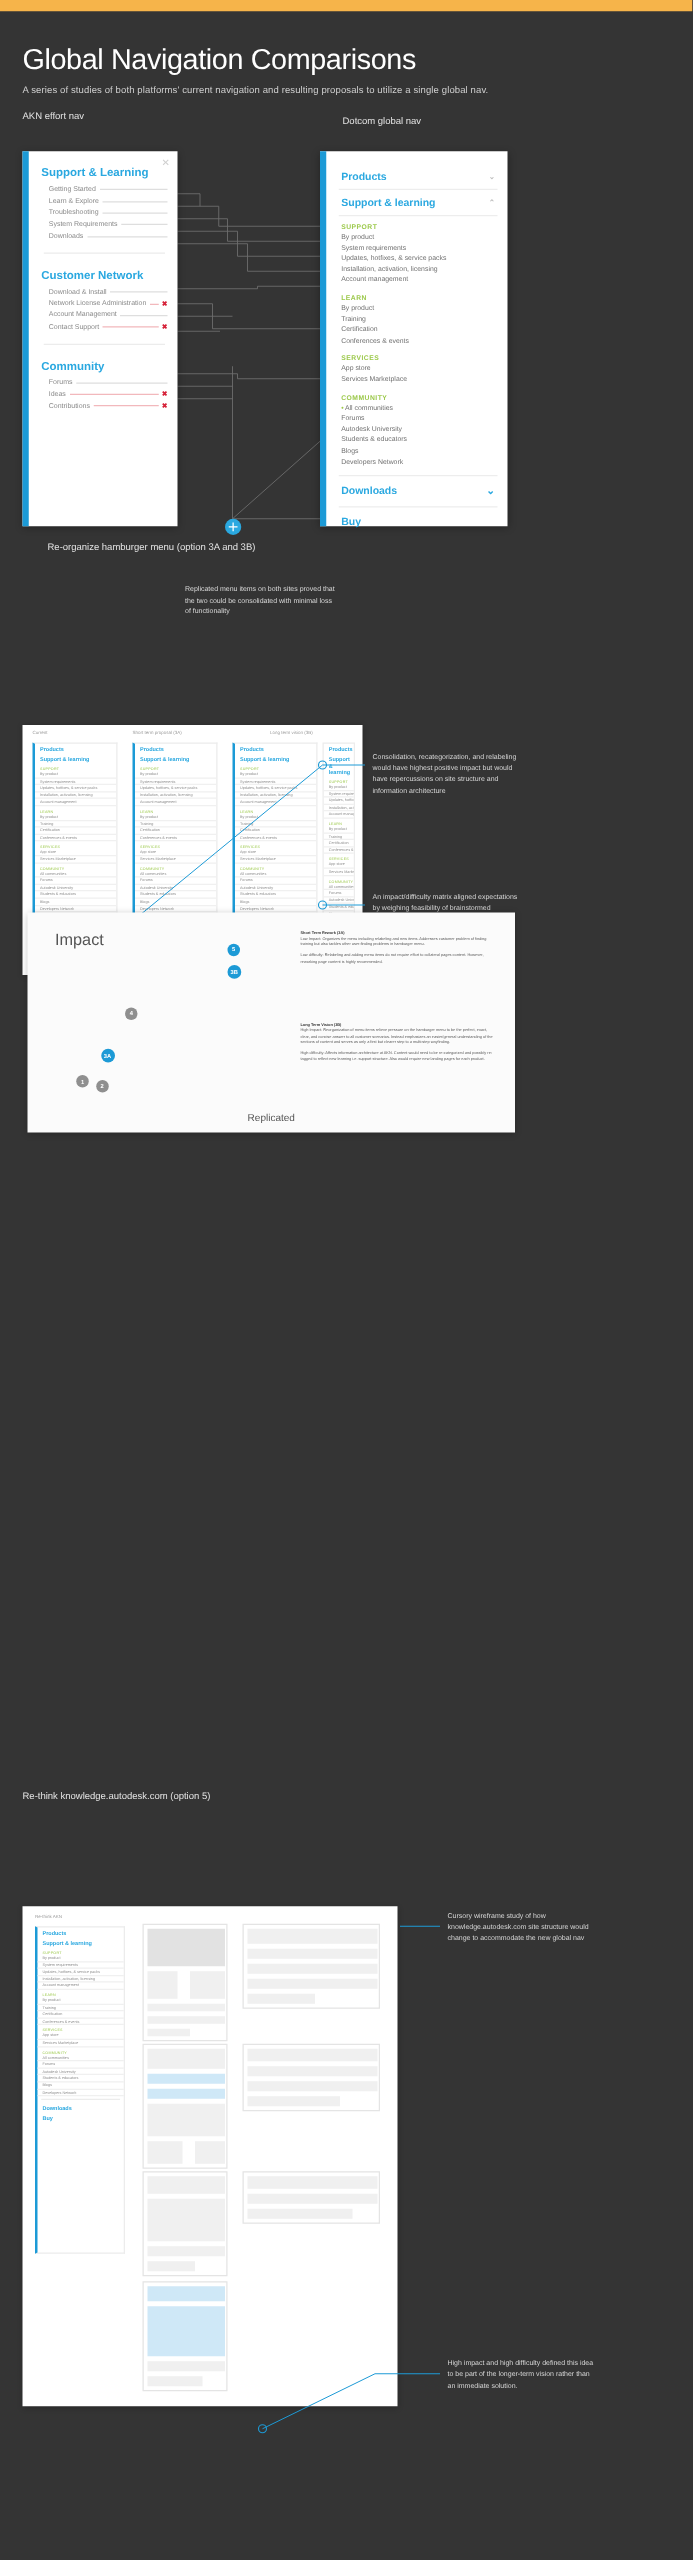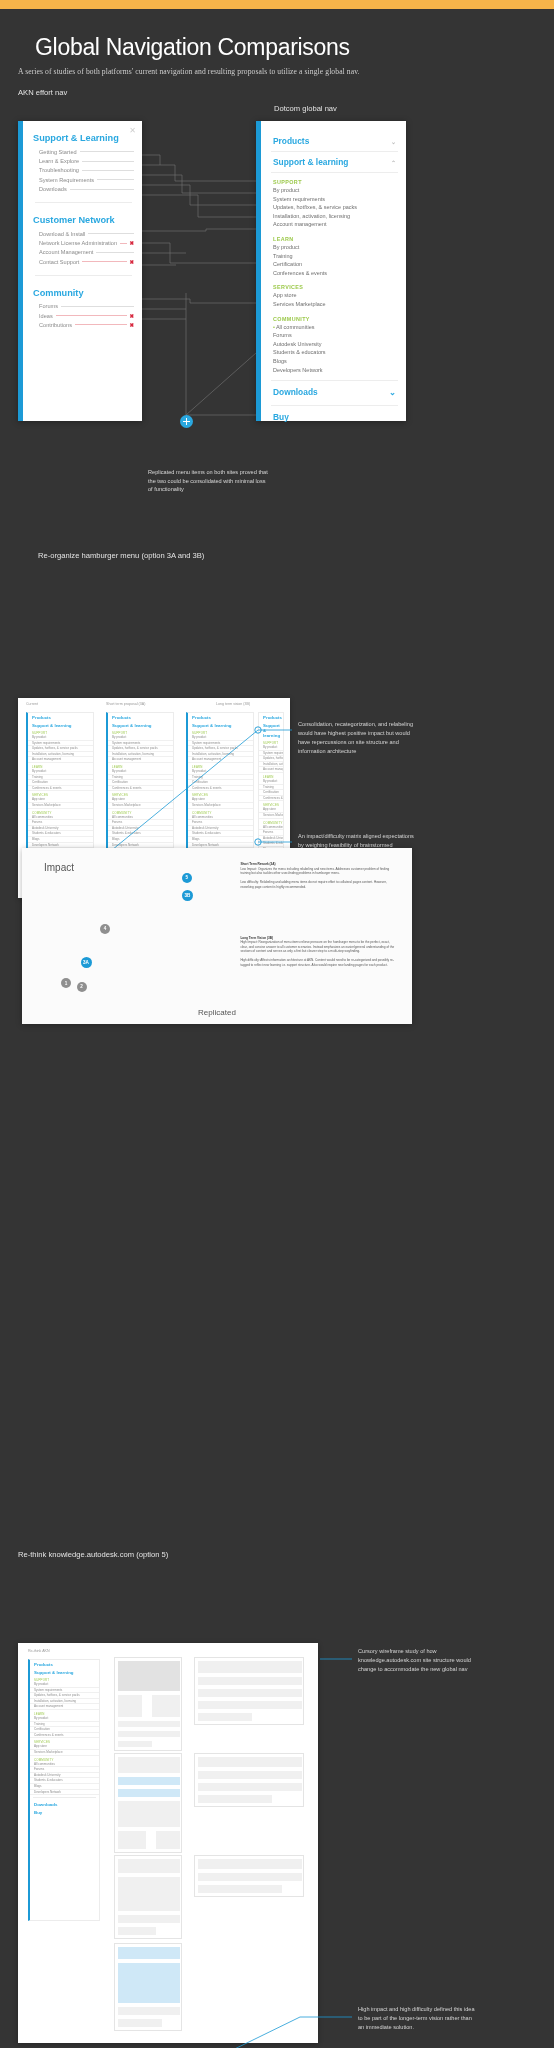--- a/index.html
+++ b/index.html
@@ -7,22 +7,22 @@
     width:554px; height:2048px;
     background:#343434;
     font-family:"Liberation Sans", sans-serif;
     color:#fff; overflow:hidden; position:relative;
   }
   .topbar { height:9px; background:#f6b44a; width:100%; }
 
   
   .header { padding:22px 18px 12px 18px; }
   .eyebrow { font-size:8.5px; letter-spacing:.55px; color:#dcdcdc; text-transform:uppercase; font-family:"Liberation Sans Narrow","Liberation Sans",sans-serif; }
-  .title { font-size:23px; font-weight:400; color:#fff; margin-top:3px; letter-spacing:-.3px;margin-left:17px; }
-  .subtitle { font-size:7.6px; color:#cfcfcf; margin-top:6px; letter-spacing:.1px;font-family:Liberation Serif, serif; }
+  .title { font-size:23px; font-weight:400; color:#fff; margin-top:3px; letter-spacing:-.3px; }
+  .subtitle { font-size:7.6px; color:#cfcfcf; margin-top:6px; letter-spacing:.1px; }
 
   
   .sec-label { font-size:7.6px; color:#e3e3e3; margin:0 0 5px 18px; }
   .sec-label.right { position:absolute; }
 
   
   .s1 { position:relative; height:330px; margin-top:6px; }
   .panel { position:absolute; background:#fff; box-shadow:0 1px 6px rgba(0,0,0,.35); }
   .akn-panel { left:18px; top:18px; width:124px; height:300px; border-left:5px solid #1c9ad6; }
   .akn-inner { padding:12px 8px 8px 10px; position:relative; height:100%; }
@@ -56,21 +56,21 @@
   .b2 { left:18px; top:18px; width:272px; height:200px; box-shadow:0 1px 5px rgba(0,0,0,.3); }
   .minipanel { position:absolute; top:14px; background:#fff; border-left:2px solid #1c9ad6; border-top:1px solid #ececec; border-right:1px solid #ececec; border-bottom:1px solid #ececec; }
   .mp-cap { position:absolute; font-size:3.6px; color:#9a9a9a; top:4px; }
   .mp-h { color:#2aa8e0; font-size:4.4px; font-weight:700; padding:2px 3px 1px 4px; }
   .mp-grp { color:#9cc94b; font-size:2.9px; padding:2px 3px 0 4px; letter-spacing:.2px; }
   .mp-li { font-size:3px; color:#8e8e8e; padding:0 3px 0 4px; line-height:4.6px; white-space:nowrap; overflow:hidden; }
   .mp-li.rule { border-bottom:.5px solid #f0f0f0; }
   .mp-sep { height:.5px; background:#ececec; margin:2px 3px; }
 
   .whiteplate { position:absolute; left:22px; top:168px; width:390px; height:176px; background:#fbfbfb; box-shadow:0 1px 6px rgba(0,0,0,.28); }
-  .plot-y { position:absolute; left:22px; top:14px; font-size:10px; color:#555; }
+  .plot-y { position:absolute; left:22px; top:14px; font-size:13px; color:#555; }
   .plot-x { position:absolute; left:50%; transform:translateX(-50%); bottom:7px; font-size:8px; color:#555; }
   .dotpt { position:absolute; border-radius:50%; display:flex; align-items:center; justify-content:center; font-size:4.6px; font-weight:700; }
   .dotpt.gray { background:#8f8f8f; color:#fff; }
   .dotpt.blue { background:#1c9ad6; color:#fff; }
   .plot-text { position:absolute; font-size:3.1px; color:#5a5a5a; line-height:1.45; }
   .plot-text b { color:#333; }
 
   .callout2 { position:absolute; font-size:5.6px; color:#d5d5d5; line-height:1.6; width:118px; }
 
   
@@ -86,21 +86,21 @@
 <body>
 
 <div class="topbar"></div>
 
 <div class="header">
   <div class="title">Global Navigation Comparisons</div>
   <div class="subtitle">A series of studies of both platforms' current navigation and resulting proposals to utilize a single global nav.</div>
 </div>
 
 <div class="sec-label">AKN effort nav</div>
-<div class="sec-label right" style="left:256px; top:104px;">Dotcom global nav</div>
+<div class="sec-label right" style="left:256px; top:92px;">Dotcom global nav</div>
 
 <div class="s1">
 
   <svg class="lines" width="554" height="330">
     <g stroke="#6e6e6e" stroke-width="0.7" fill="none">
       <path d="M142,52 L160,52 L160,62 L175,62 L175,78 L256,78"></path>
       <path d="M142,62 L160,62"></path>
       <path d="M142,72 L182,72 L182,90 L256,90"></path>
       <path d="M142,82 L190,82 L190,102 L256,102"></path>
       <path d="M142,92 L198,92 L198,114 L256,114"></path>
@@ -225,21 +225,21 @@
             <span>Buy</span>
           </div>
         </div>
     </div>
   </div>
 
   <div class="node"></div>
   <div class="callout1">Replicated menu items on both sites proved that the two could be consolidated with minimal loss of functionality</div>
 </div>
 
-<div class="sec-label" style="margin-top:118px;padding-left:20px;">Re-organize hamburger menu (option 3A and 3B)</div>
+<div class="sec-label" style="padding-left:20px;">Re-organize hamburger menu (option 3A and 3B)</div>
 
 <div class="s2" style="height:400px;">
 
   <div class="board b2">
     <div class="mp-cap" style="left:8px;">Current</div>
     <div class="mp-cap" style="left:88px;">Short term proposal (3A)</div>
     <div class="mp-cap" style="left:198px;">Long term vision (3B)</div>
     <div class="minipanel" id="mini-a" style="left:8px;  width:68px; height:170px;">
         <div class="mp-h">Products</div>
         <div class="mp-h">Support &amp; learning</div>

